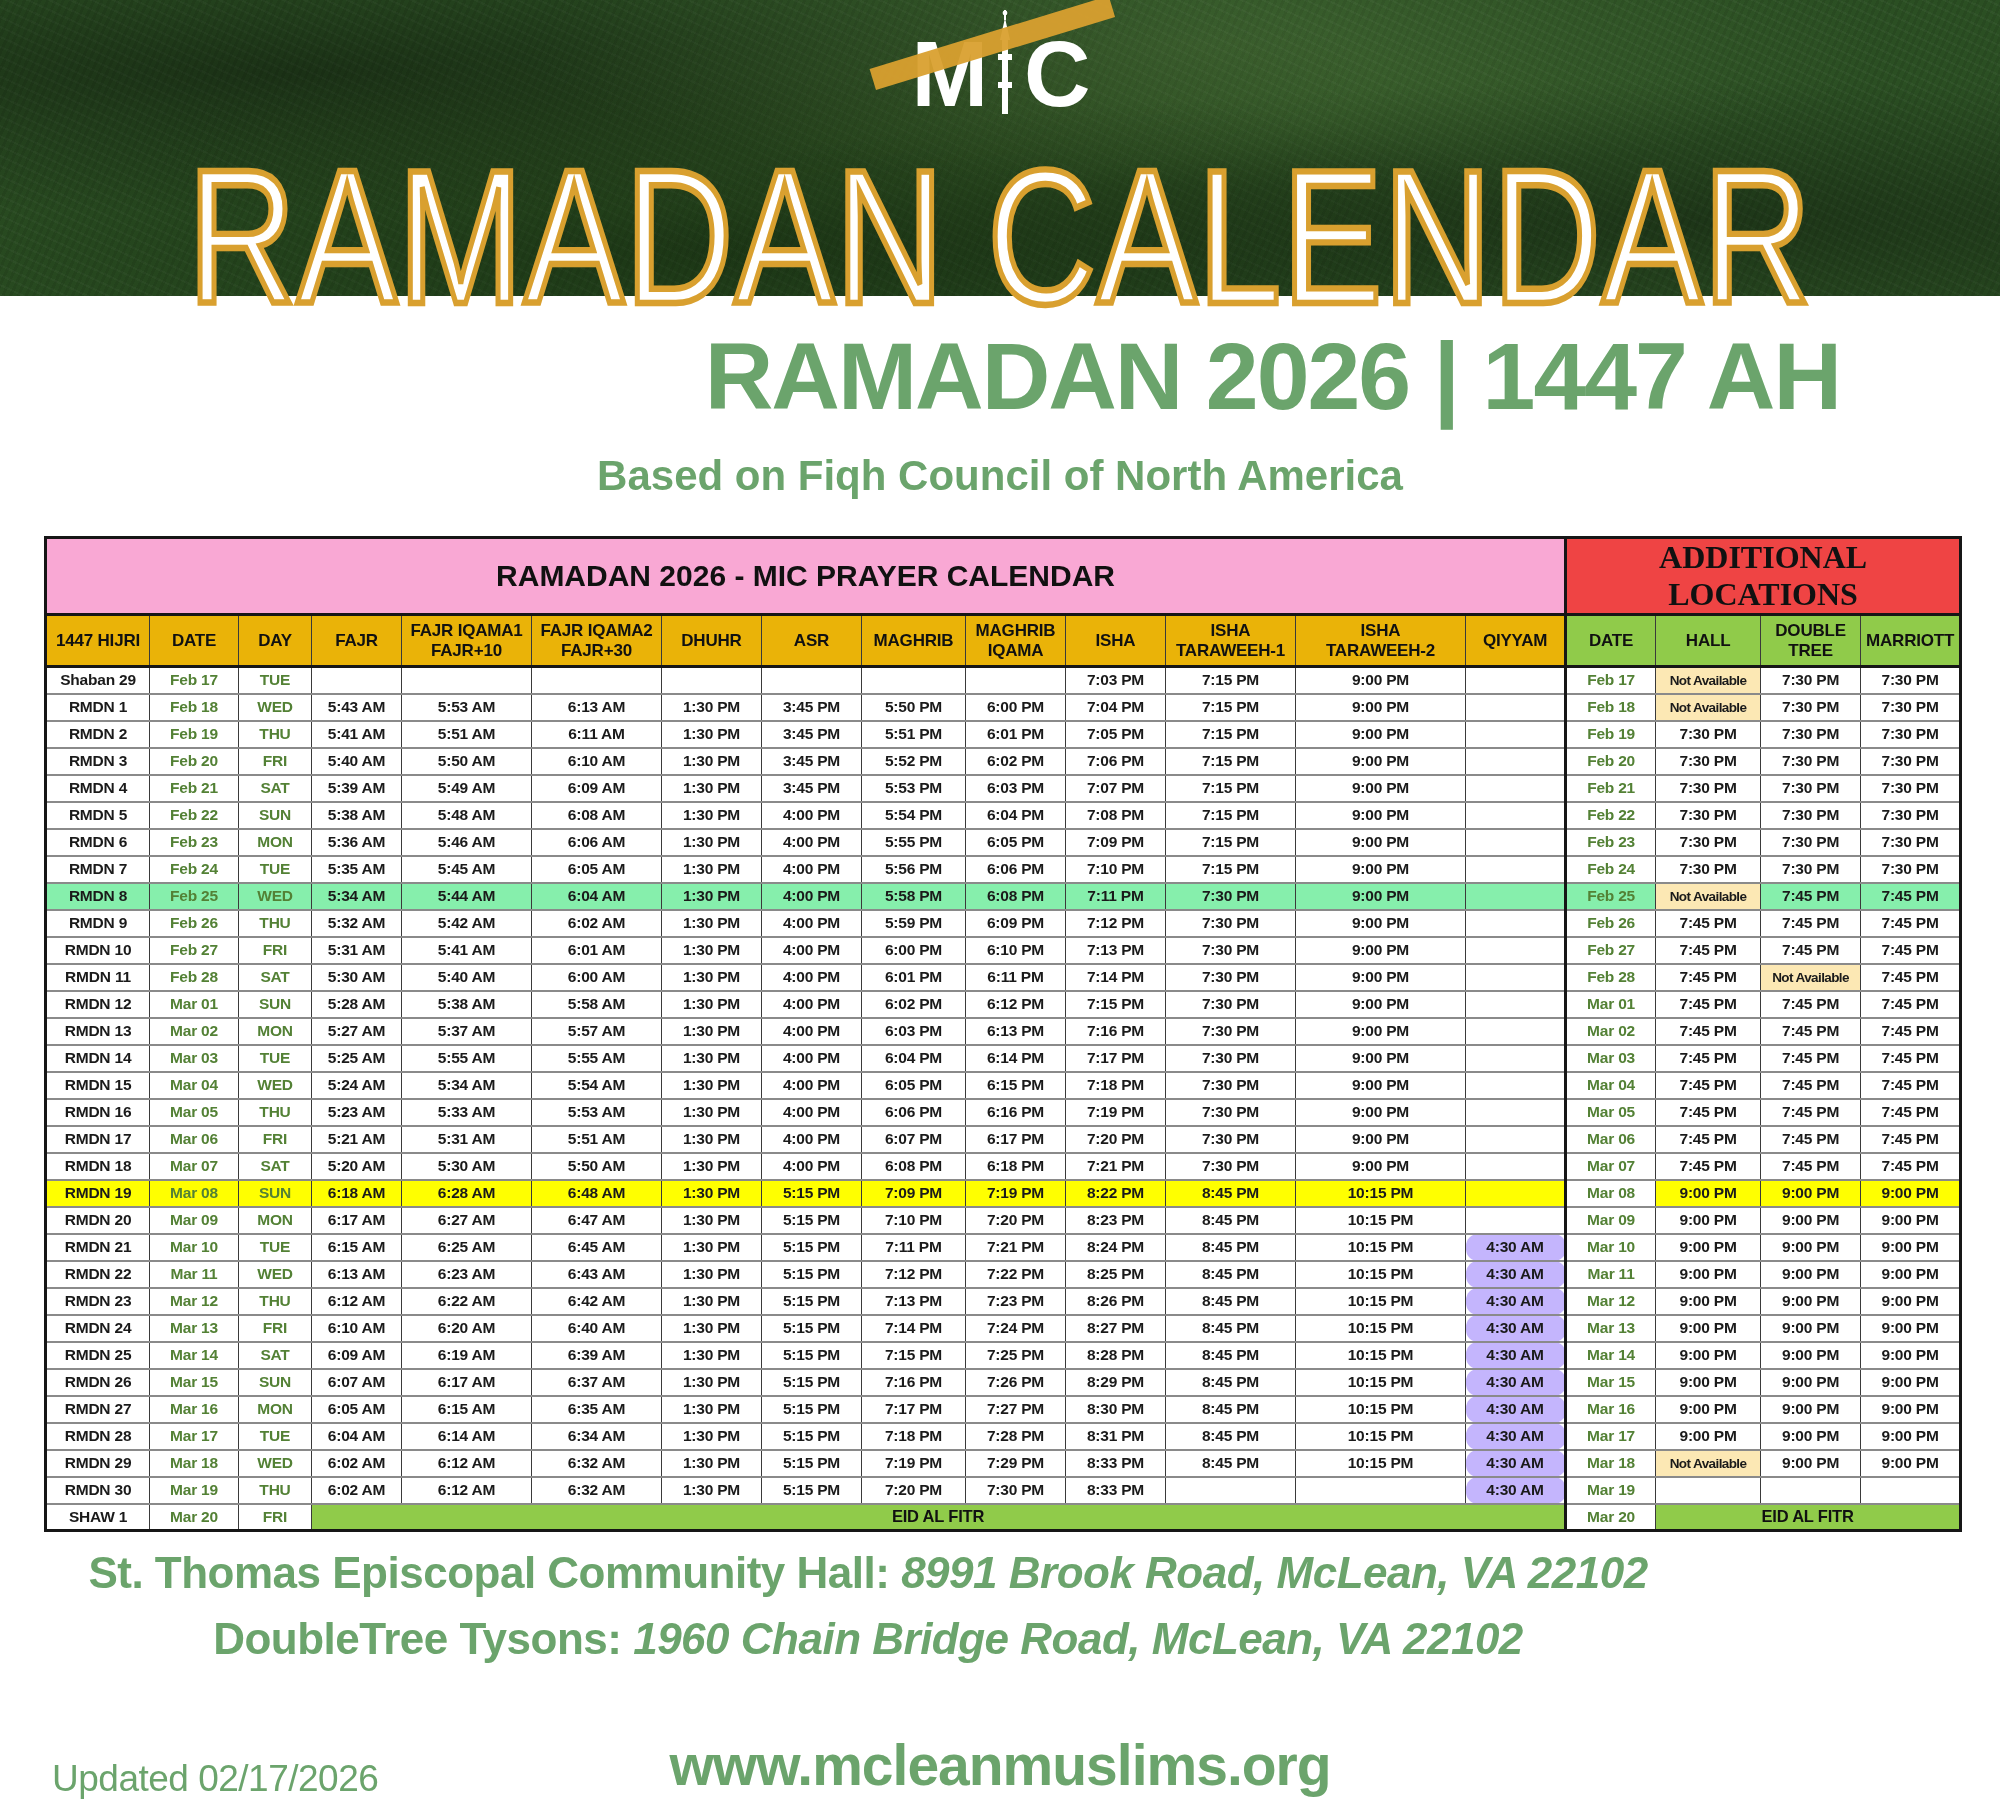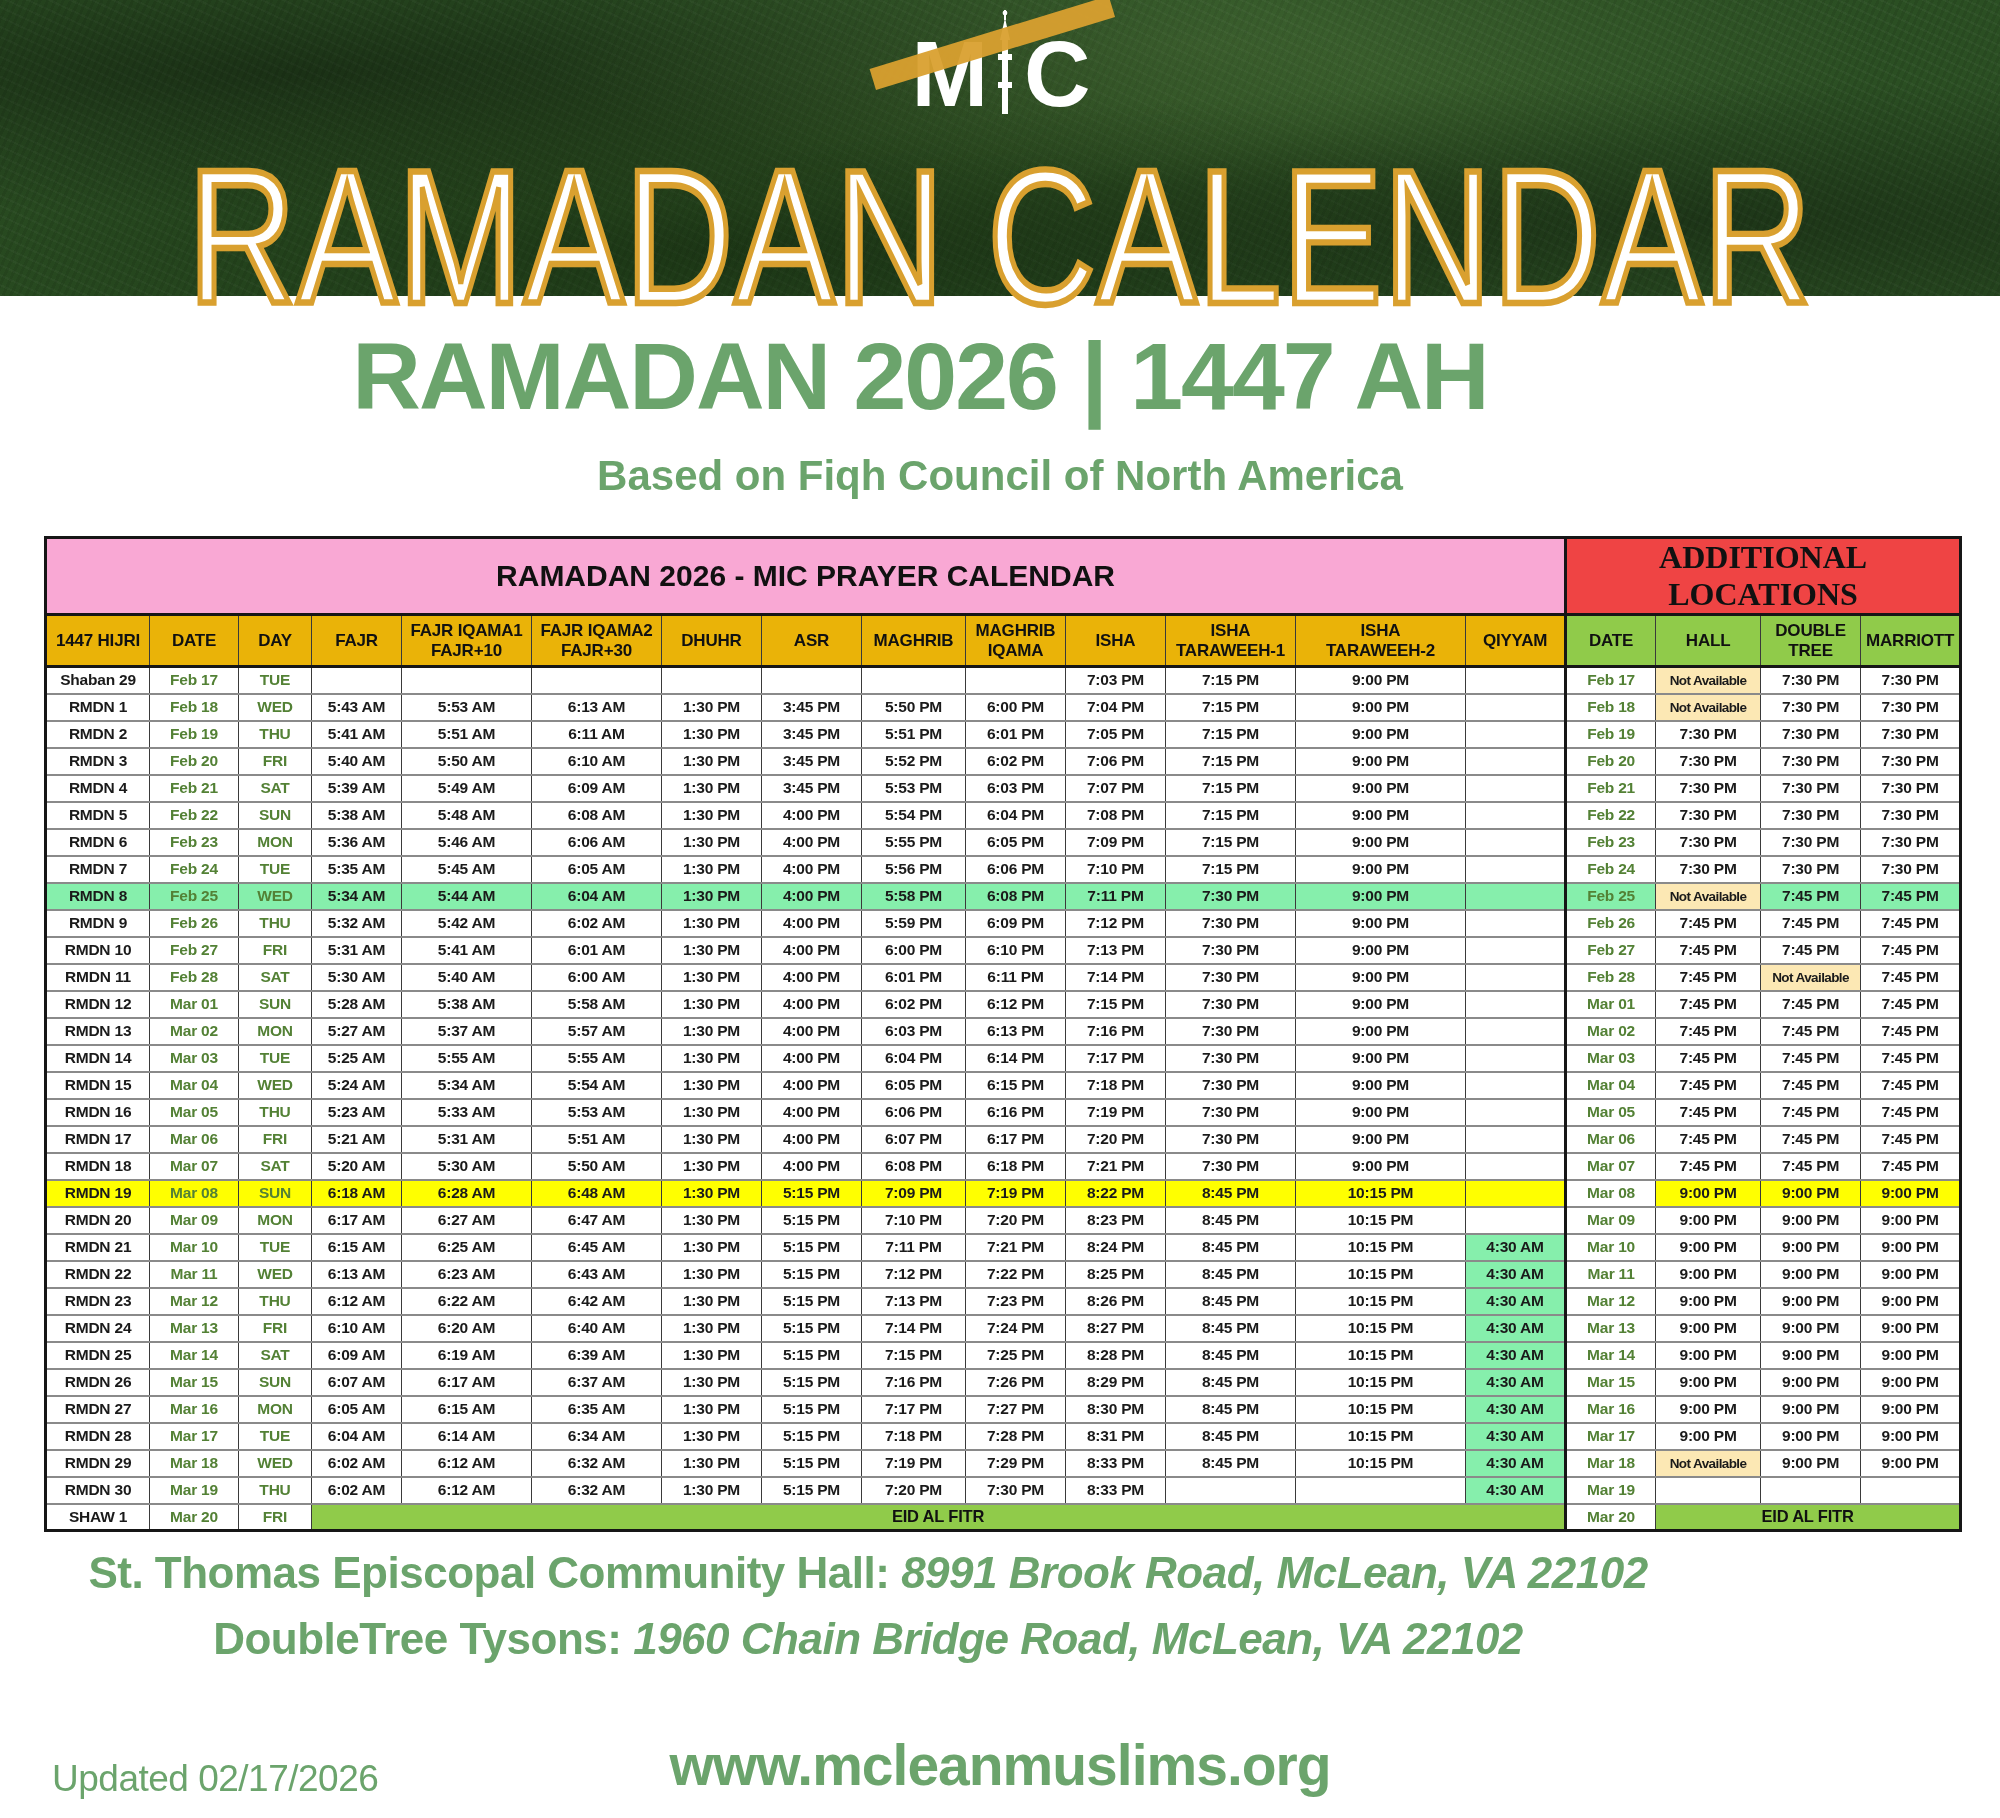--- a/index.html
+++ b/index.html
@@ -38,21 +38,21 @@
   .banner-title {
     margin-top:8px;
     font-size:150px; font-weight:400; color:#ffffff; white-space:nowrap;
     -webkit-text-stroke:5px #d9a02f;
     transform:scale(1.0,1.28); transform-origin:center top;
     letter-spacing:1px;
   }
 
   
   .heading-title {
-    position:absolute; left:0; top:322px; width:1840px; text-align:center;
+    position:absolute; left:0; top:322px; width:1840px; text-align:right;
     font-size:95px; font-weight:bold; color:#6ba46c; letter-spacing:-2px;
   }
   .heading-subtitle {
     position:absolute; left:0; top:452px; width:2000px; text-align:center;
     font-size:42px; font-weight:bold; color:#6ba46c;
   }
 
   
   .table-wrap { position:absolute; left:44px; top:536px; }
   table.prayer-table {
@@ -79,21 +79,21 @@
     border-bottom:3px solid #161616;
   }
   th.colhead.right-sec { background:#90cb4a; }
   .prayer-table td {
     background:#ffffff; height:27px; font-size:15.5px; font-weight:bold; color:#1a1a1a;
     letter-spacing:-0.2px; white-space:nowrap;
   }
   .prayer-table td.c1, .prayer-table td.c2, .prayer-table td.c14 { color:#538135; }
   .prayer-table td.hl-green { background:#86efac; }
   .prayer-table td.hl-yellow { background:#ffff00; }
-  .prayer-table td.qy { background:#86efac; }
+  .prayer-table td.qy { background:#c4b5fd;border-radius:12px; }
   .prayer-table td.na { background:#fce8b4; font-size:13.5px; letter-spacing:-0.6px; }
   .prayer-table td.c14, .prayer-table th.c14 { border-left:3px solid #161616; }
   .prayer-table td.eid-band { background:#90cb4a; font-size:16.5px; color:#111; }
 
   
   .locations {
     position:absolute; left:0; top:1540px; width:1736px; text-align:center;
     color:#6ba46c; font-size:44px; font-weight:bold; line-height:66px;
     letter-spacing:-0.5px;
   }

